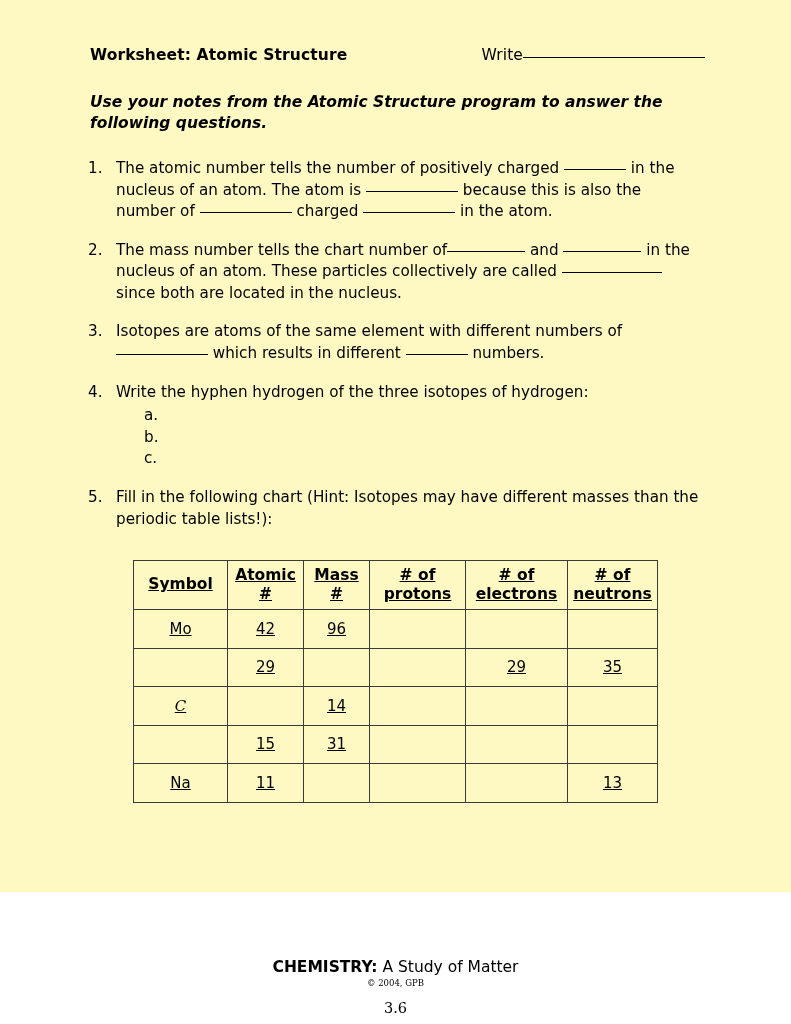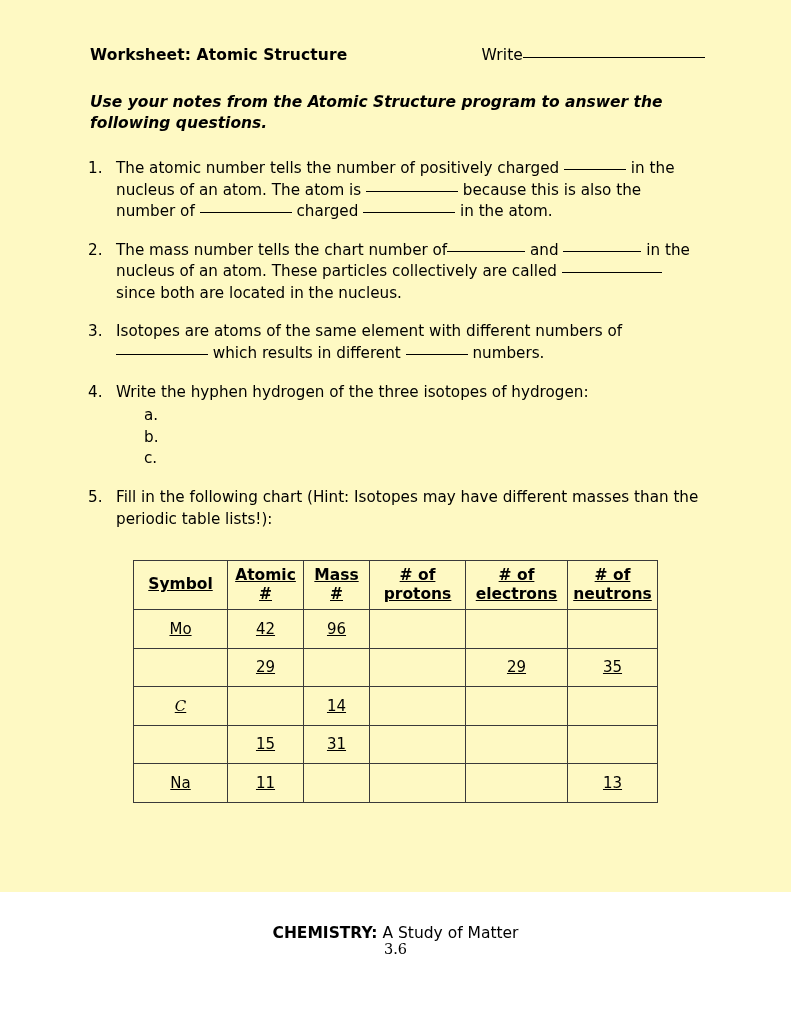--- a/index.html
+++ b/index.html
@@ -151,41 +151,41 @@
   col.c-atomic    { width: 76px; }
   col.c-mass      { width: 66px; }
   col.c-protons   { width: 96px; }
   col.c-electrons { width: 102px; }
   col.c-neutrons  { width: 90px; }
 
   
   .footer {
     position: absolute;
     left: 0;
-    top: 925px;
+    top: 959px;
     width: 791px;
     text-align: center;
     font-family: "DejaVu Sans", "Liberation Sans", sans-serif;
   }
   .footer-main {
     font-size: 15.5px;
     line-height: 1.1;
   }
   .footer-main b { font-weight: bold; }
   .footer-copy {
     font-family: "DejaVu Serif", "Liberation Serif", serif;
     font-size: 8.5px;
     line-height: 1.3;
     margin-top: 2px;
   }
   .footer-page {
     font-family: "DejaVu Serif", "Liberation Serif", serif;
     font-size: 14.5px;
     line-height: 1.1;
-    margin-top: 0px;
+    margin-top: 12px;
   }
 </style>
 </head>
 <body>
 
 <div class="page">
 
   <div class="header-row">
     <div class="doc-title">Worksheet: Atomic Structure</div>
     <div class="name-block">
@@ -309,16 +309,17 @@
           <td></td>
           <td></td>
           <td>13</td>
         </tr>
       </tbody>
     </table>
   </div>
 
   <div class="footer">
     <div class="footer-main"><b>CHEMISTRY:</b><span> A Study of Matter</span></div>
+    <div class="footer-copy">© 2004, GPB</div>
     <div class="footer-page">3.6</div>
   </div>
 
 </div>
 
 </body></html>

